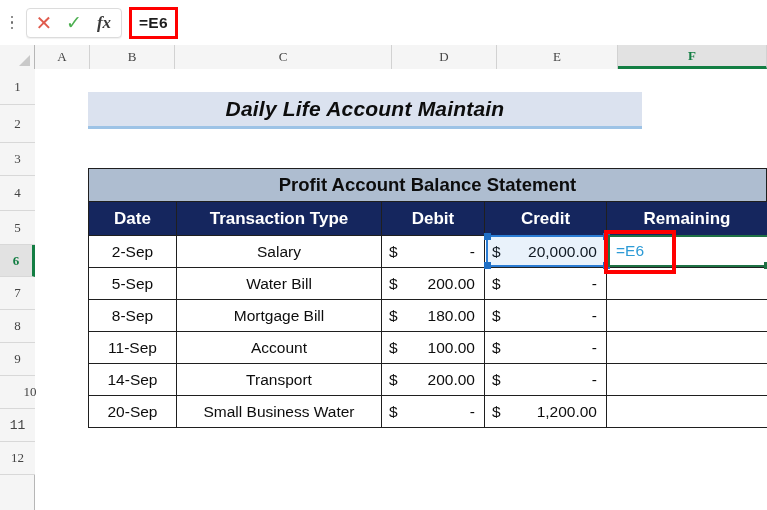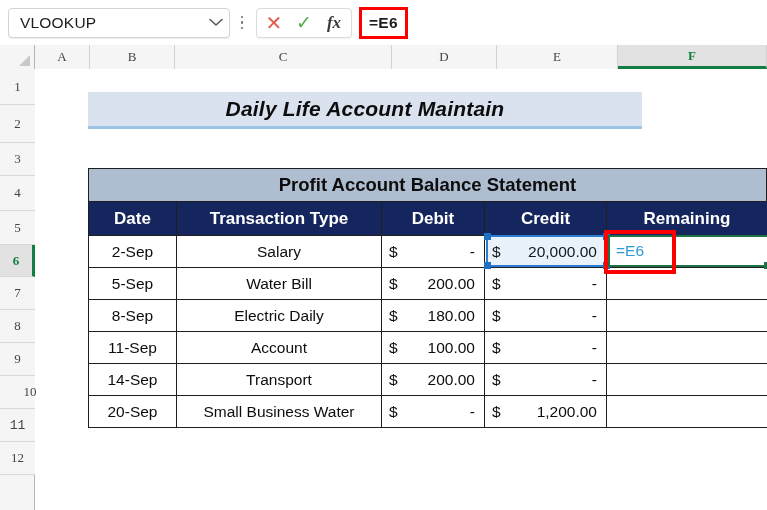--- a/index.html
+++ b/index.html
@@ -266,28 +266,20 @@
     border:4px solid #ff0000;
     box-sizing:border-box;
     pointer-events:none;
   }
 </style>
 </head>
 <body>
 
 <div id="formula-bar">
 
-  <div id="name-box">
-    <span id="name-box-text">VLOOKUP</span>
-    <span id="name-box-chevron">
-      <svg width="14" height="9" viewBox="0 0 14 9">
-          <path d="M1 1.5 L7 7 L13 1.5" fill="none" stroke="#5a5a5a" stroke-width="1.6" stroke-linecap="round"></path>
-        </svg>
-    </span>
-  </div>
 
   <div id="kebab">
     <i></i>
     <i></i>
     <i></i>
   </div>
 
   <div id="fx-group">
     <div class="fx-btn">
       <span id="cancel-icon">✕</span>
@@ -385,21 +377,21 @@
                 <span class="amt">200.00</span>
               </td>
             <td class="c-money">
                 <span class="cur">$</span>
                 <span class="amt">-</span>
               </td>
             <td class="c-remain"></td>
           </tr>
           <tr>
             <td class="c-date">8-Sep</td>
-            <td class="c-type">Electric Daily</td>
+            <td class="c-type">Mortgage Bill</td>
             <td class="c-money">
                 <span class="cur">$</span>
                 <span class="amt">180.00</span>
               </td>
             <td class="c-money">
                 <span class="cur">$</span>
                 <span class="amt">-</span>
               </td>
             <td class="c-remain"></td>
           </tr>

